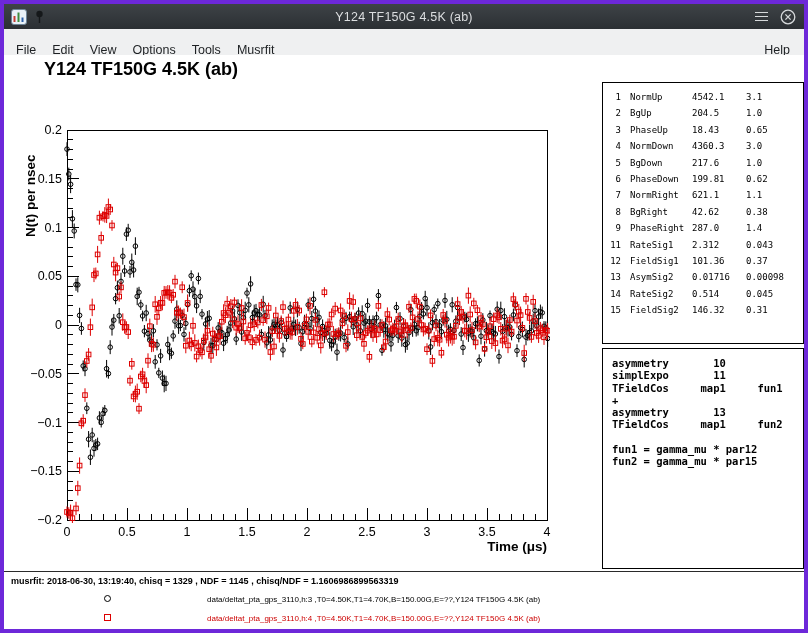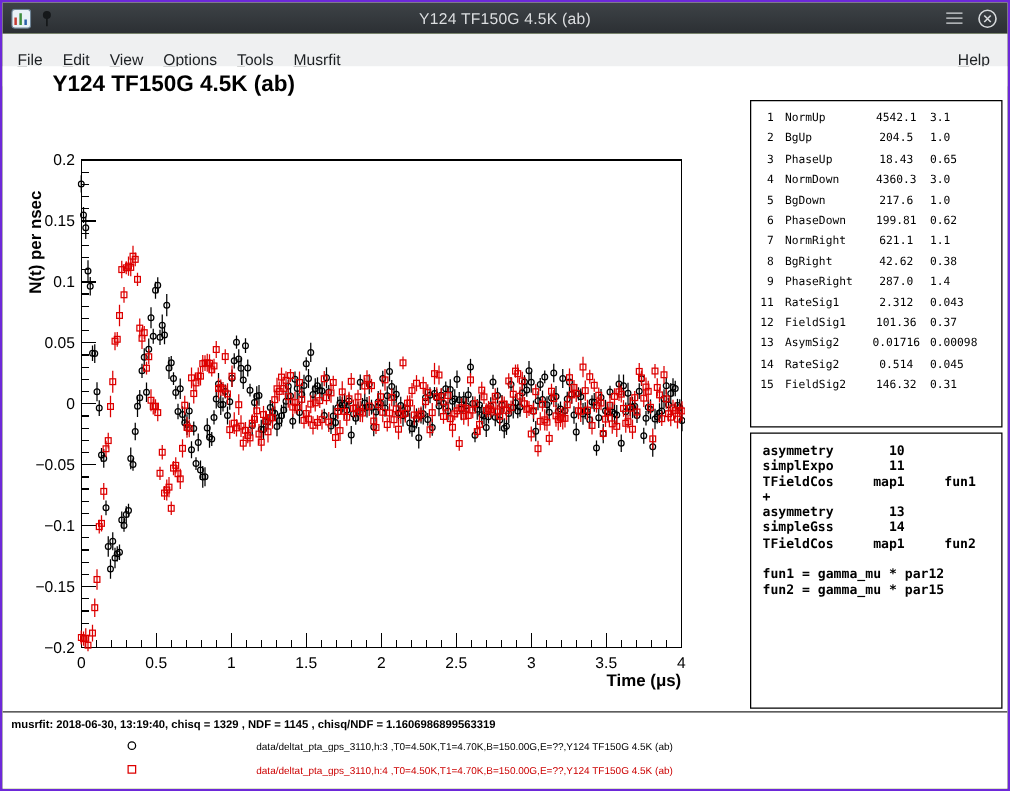--- a/index.html
+++ b/index.html
@@ -1,17 +1,17 @@
 <!DOCTYPE html>
 <html><head>
 <meta charset="utf-8">
 <style>
   *{margin:0;padding:0;box-sizing:border-box}
   html,body{width:808px;height:633px;background:#9a9a9a;font-family:"Liberation Sans",sans-serif}
-  .window{position:relative;width:808px;height:633px;border:2px solid #6d28d9;background:#bef264;overflow:hidden}
+  .window{position:relative;width:808px;height:633px;border:4px solid #6d28d9;background:#fef9c3;overflow:hidden}
 
   
   .titlebar{position:absolute;left:0;top:0;right:0;height:25px;
     background:linear-gradient(#3e4347,#2b2f33);display:flex;align-items:center}
   .tb-left{position:absolute;left:7px;top:0;height:25px;display:flex;align-items:center;gap:7px}
   .tb-title{width:100%;text-align:center;color:#dcdee0;font-size:12.5px;letter-spacing:.2px}
   .tb-right{position:absolute;right:8px;top:0;height:25px;display:flex;align-items:center;gap:12px}
   .tb-menu-btn{display:flex;flex-direction:column;gap:2.5px;width:13px;cursor:pointer}
   .tb-menu-btn i{display:block;height:1.5px;background:#d6d9db}
   .tb-close{cursor:pointer;display:flex;align-items:center}
@@ -31,21 +31,21 @@
   .tick-label{font-family:"Liberation Sans",sans-serif;font-size:12.5px;fill:#000}
   .axis-title{font-family:"Liberation Sans",sans-serif;font-size:13.5px;font-weight:bold;fill:#000}
 
   
   .param-box{position:absolute;left:598px;top:27px;width:202px;height:262px;border:1px solid #000;
     padding:6px 0 0 4px;font-family:"DejaVu Sans Mono","Liberation Mono",monospace;font-size:9px;
     line-height:16.4px;color:#000;background:#fff}
   .p-row{display:flex;white-space:pre}
   .p-num{width:14px;text-align:right}
   .p-name{margin-left:9px;width:62px}
-  .p-val{width:54px;text-align:center}
+  .p-val{width:54px;text-align:left}
   .p-err{}
 
   
   .theory-box{position:absolute;left:598px;top:293px;width:202px;height:221px;border:1px solid #000;
     padding:8px 0 0 9px;font-family:"DejaVu Sans Mono","Liberation Mono",monospace;font-size:10.5px;
     font-weight:bold;line-height:12.3px;color:#000;background:#fff}
   .t-line{white-space:pre;min-height:12.3px}
 
   
   .divider{position:absolute;left:0;top:516px;right:0;height:1px;background:#2a2a2a}
@@ -1404,21 +1404,20 @@
         <div class="t-line">asymmetry       10</div>
 
         <div class="t-line">simplExpo       11</div>
 
         <div class="t-line">TFieldCos     map1     fun1</div>
 
         <div class="t-line">+</div>
 
         <div class="t-line">asymmetry       13</div>
 
-        <div class="t-line">simpleGss       14</div>
 
         <div class="t-line">TFieldCos     map1     fun2</div>
 
         <div class="t-line"></div>
 
         <div class="t-line">fun1 = gamma_mu * par12</div>
 
         <div class="t-line">fun2 = gamma_mu * par15</div>
       </div>
 

